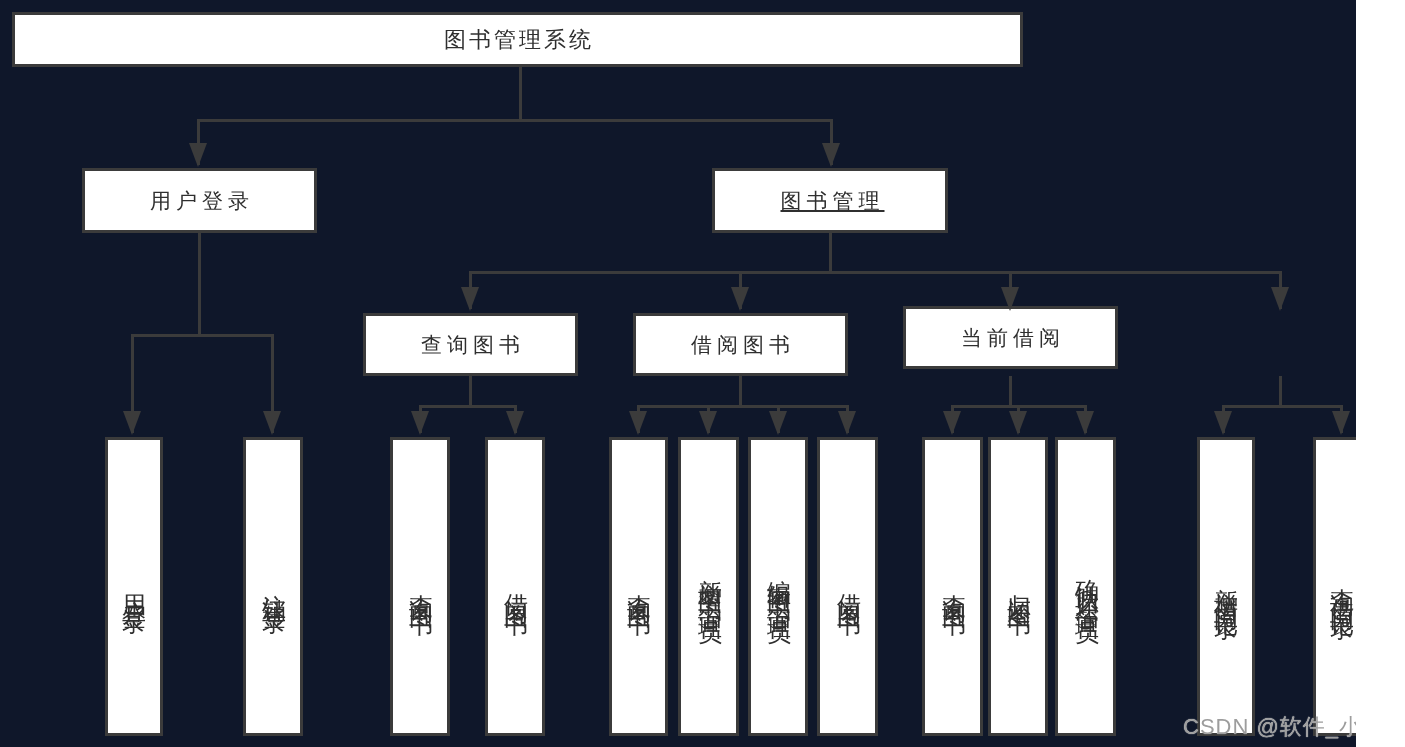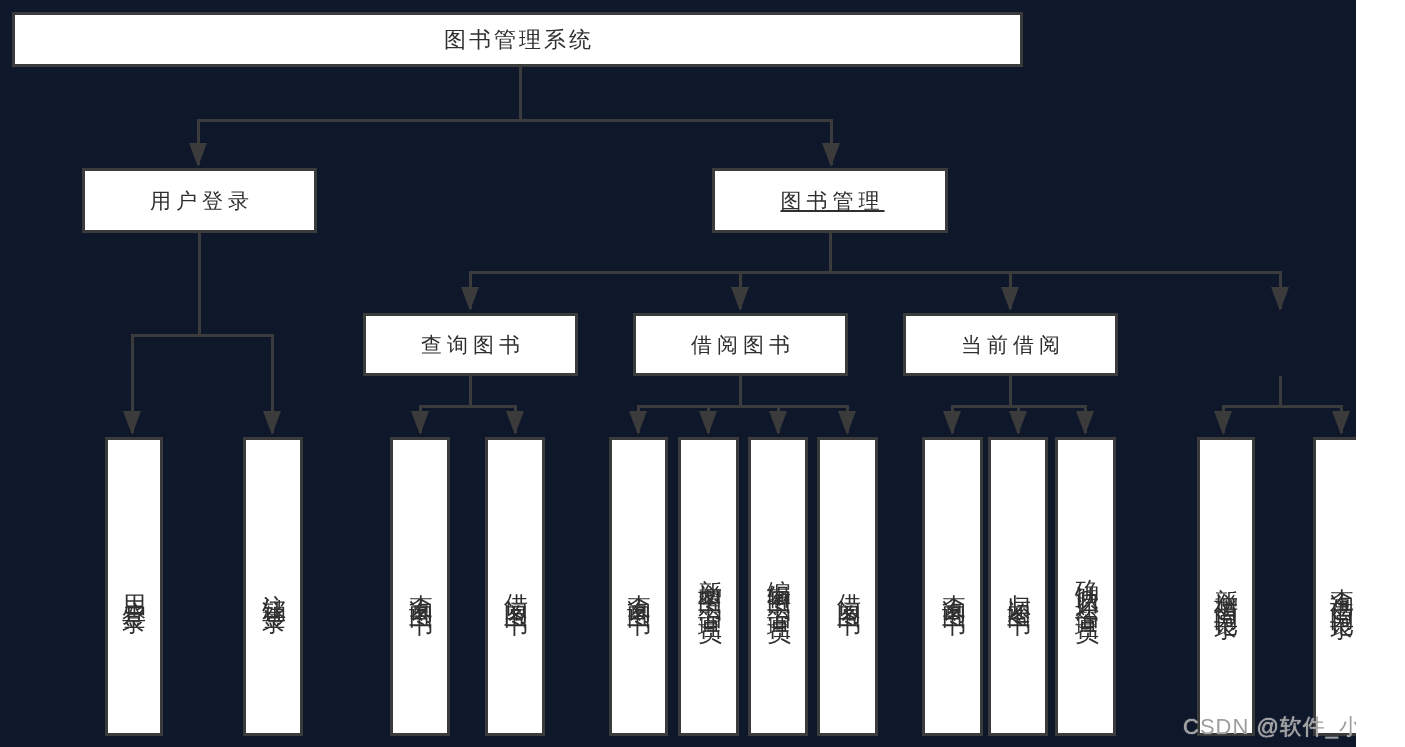--- a/index.html
+++ b/index.html
@@ -69,21 +69,21 @@
   <div class="box root" style="left:12px;top:12px;width:1011px;height:55px;">图书管理系统</div>
 
   <div class="box" style="left:82px;top:168px;width:235px;height:65px;">用户登录</div>
 
   <div class="box" style="left:712px;top:168px;width:236px;height:65px;text-decoration:underline;">图书管理</div>
 
   <div class="box" style="left:363px;top:313px;width:215px;height:63px;">查询图书</div>
 
   <div class="box" style="left:633px;top:313px;width:215px;height:63px;">借阅图书</div>
 
-  <div class="box" style="left:903px;top:313px;width:215px;height:63px;">当前借阅</div>
+  <div class="box" style="left:903px;top:306px;width:215px;height:63px;">当前借阅</div>
 
 
   <div class="vbox" style="left:105px;width:58px;">用户登录</div>
   <div class="vbox" style="left:243px;width:60px;">注销登录</div>
 
   <div class="vbox" style="left:390px;width:60px;">查询图书</div>
   <div class="vbox" style="left:485px;width:60px;">借阅图书</div>
 
   <div class="vbox" style="left:609px;width:59px;">查询图书</div>
   <div class="vbox" style="left:678px;width:61px;">新增图书（管理员）</div>

